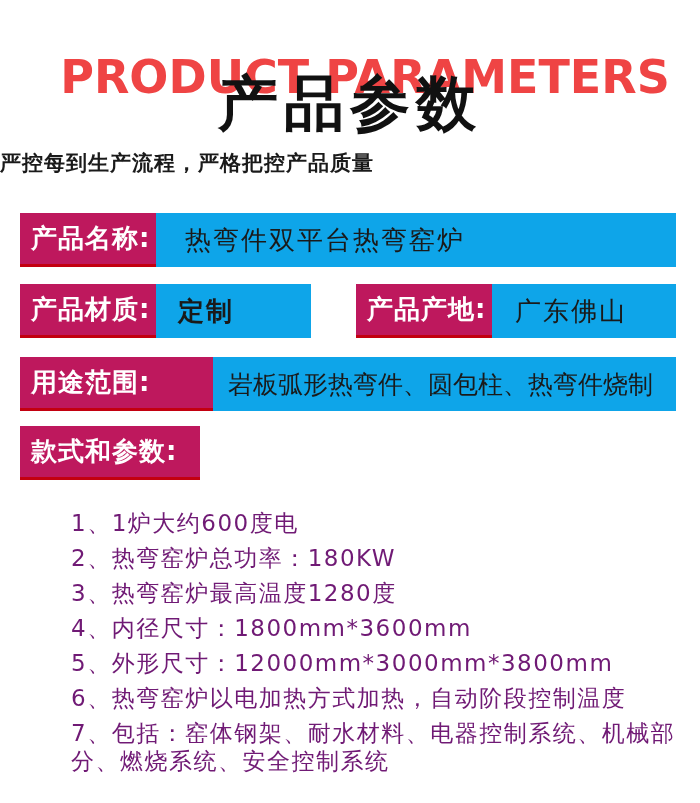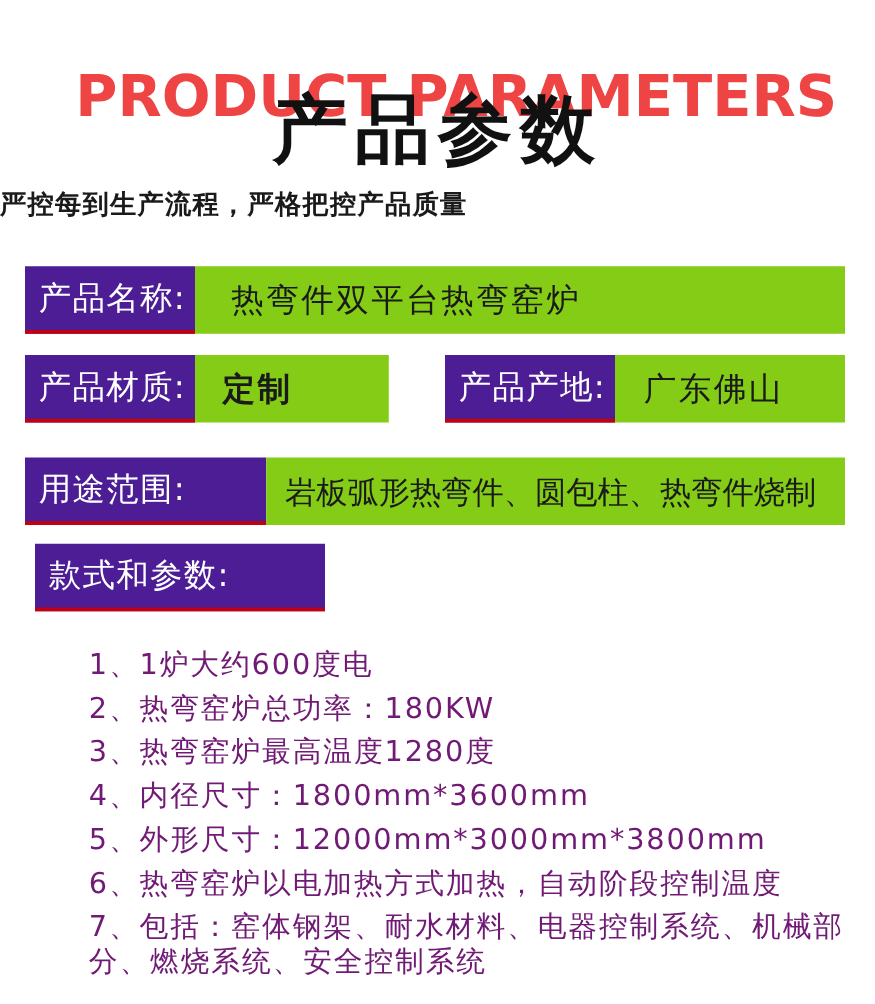--- a/index.html
+++ b/index.html
@@ -32,38 +32,38 @@
     position: absolute; top: 149px; left: 0; width: 100%;
     font-size: 21px; font-weight: 700; letter-spacing: 1px;
     color: #1a1a1a;
     z-index: 2;
   }
 
   
   .specs { margin: 18px 24px 0 20px; }
   .spec-row { display: flex; height: 54px; }
   .mb1 { margin-bottom: 17px; }
-  .mb2 { margin-bottom: 28px; }
+  .mb2 { margin-bottom: 19px; }
   .mb3 { margin-bottom: 15px; }
 
   .red-label {
-    background: #4c1d95;
+    background: #be185d;
     border-bottom: 3px solid #c30010;
     color: #ffffff;
-    font-size: 26px; font-weight: 400; letter-spacing: 1px;
+    font-size: 26px; font-weight: 700; letter-spacing: 1px;
     display: flex; align-items: center;
     padding-left: 11px;
     flex: 0 0 auto;
   }
   .w-sm { width: 136px; }
   .w-md { width: 193px; }
-  .w-lg { width: 232px; margin-left: 8px; }
+  .w-lg { width: 180px; }
 
   .gray-value {
-    background: #84cc16;
+    background: #0ea5e9;
     color: #1a1a1a;
     font-size: 26px; font-weight: 400; letter-spacing: 2px;
     display: flex; align-items: center;
     flex: 1 1 auto;
     white-space: nowrap; overflow: hidden;
   }
   .pad-lg { padding-left: 29px; }
   .pad-md { padding-left: 22px; font-weight: bold; }
   .pad-sm { padding-left: 23px; }
   .gray-value.tight { font-size: 25px; letter-spacing: 0px; padding-left: 15px; }

